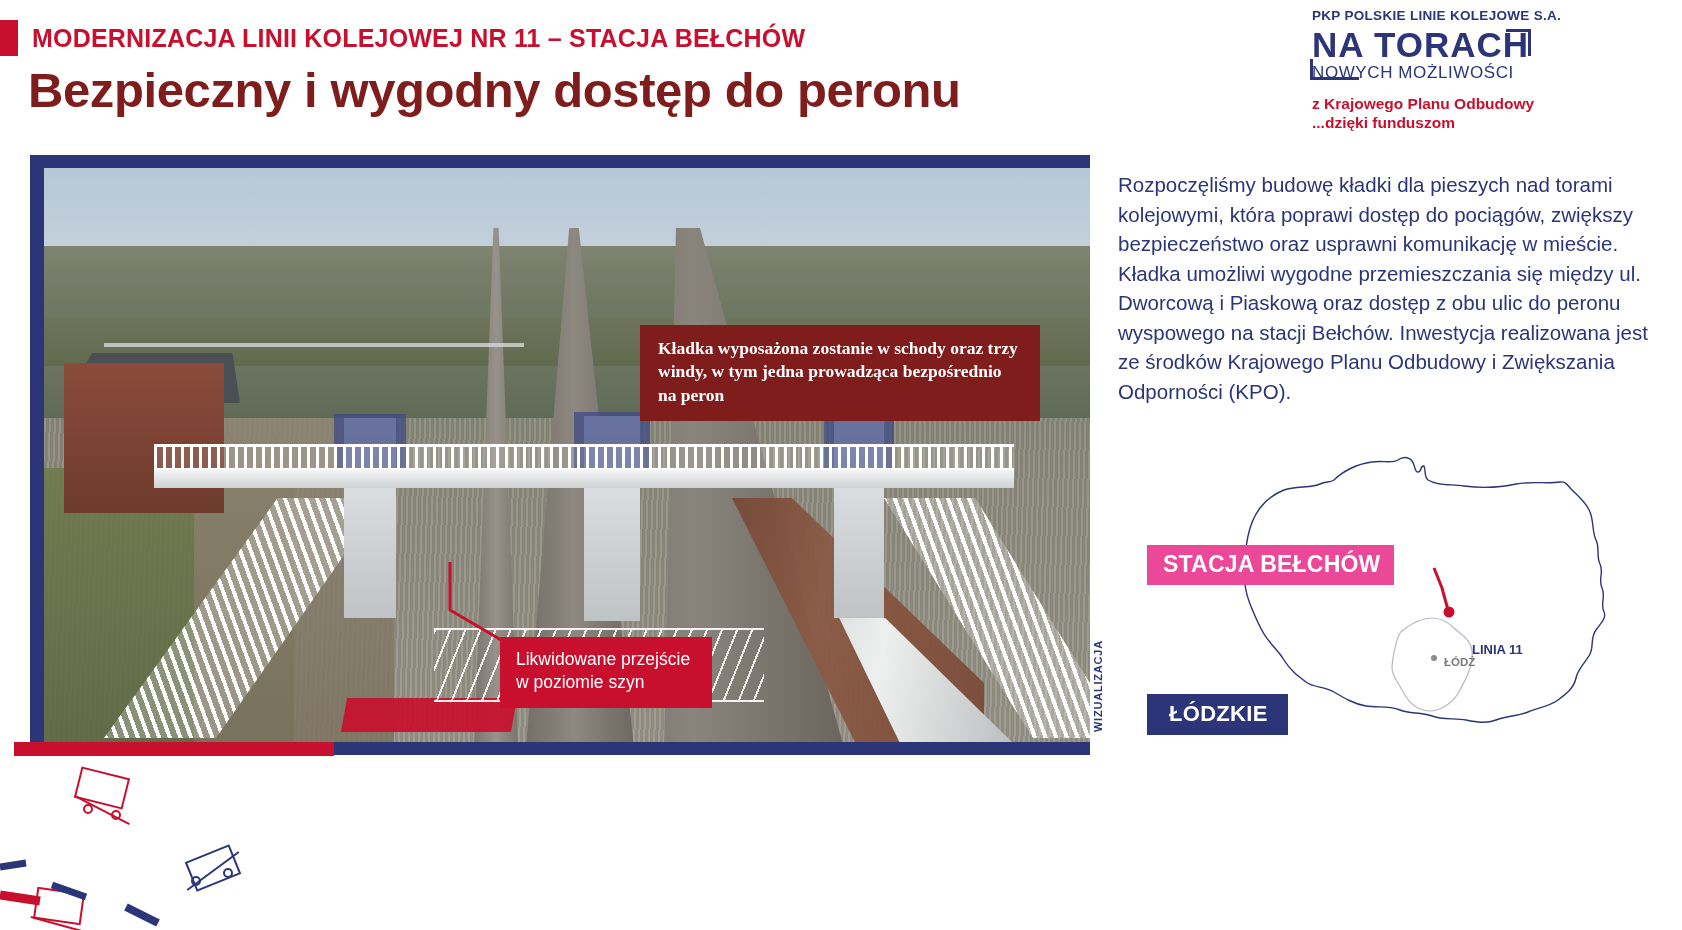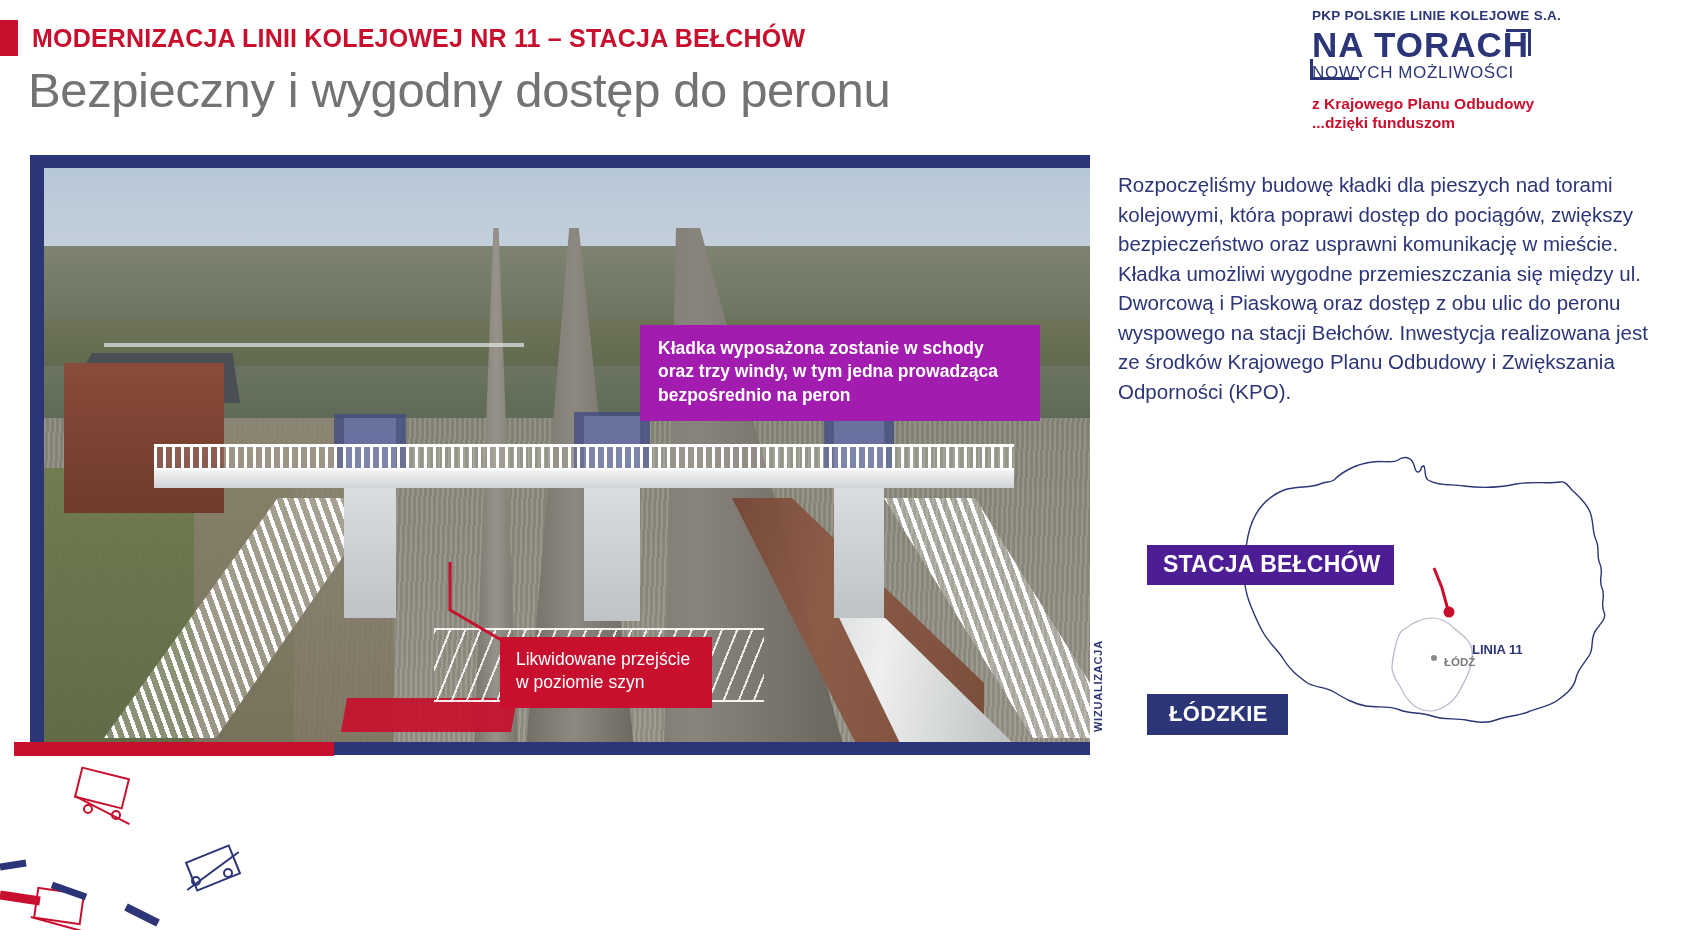--- a/index.html
+++ b/index.html
@@ -12,21 +12,21 @@
 
   
   .kicker-row{position:absolute;left:0;top:20px;display:flex;align-items:center;}
   .kicker-bar{width:18px;height:36px;background:#c8102e;}
   .kicker-text{
     margin-left:14px;font-size:25px;font-weight:bold;letter-spacing:.2px;
     color:#c8102e;white-space:nowrap;
   }
   .headline{
     position:absolute;left:28px;top:62px;
-    font-size:49px;font-weight:normal;color:#737373;white-space:nowrap;
+    font-size:49px;font-weight:bold;color:#7f1d1d;white-space:nowrap;
     letter-spacing:-.4px;
   }
 
   
   .brandblock{position:absolute;right:10px;top:8px;width:360px;text-align:left;}
   .brand-pkp{font-size:13.5px;font-weight:bold;color:#2c3577;letter-spacing:.3px;}
   .natorach-wrap{position:relative;margin-top:4px;display:inline-block;}
   .natorach{font-size:35px;font-weight:bold;color:#2c3577;letter-spacing:1px;line-height:1;}
   .nowych{font-size:17px;color:#2c3577;letter-spacing:.6px;line-height:1;margin-top:2px;}
   .corner-tr{position:absolute;right:-2px;top:2px;width:22px;height:24px;
@@ -101,22 +101,22 @@
     border-top:2px solid rgba(255,255,255,.9);border-bottom:2px solid rgba(255,255,255,.9);}
   .gantry{position:absolute;left:60px;top:175px;width:420px;height:4px;background:#d7dadb;opacity:.8;}
 
   
   .red-crossing{position:absolute;left:300px;top:530px;width:170px;height:34px;
     background:#c8102e;opacity:.92;transform:skewX(-10deg);}
 
   
   .callout-blue{
     position:absolute;left:640px;top:325px;width:400px;
-    background:#a21caf;color:#fff;padding:12px 16px 14px 18px;
-    font-size:17.5px;font-weight:bold;line-height:1.33;box-sizing:border-box;
+    background:#7f1d1d;color:#fff;padding:12px 16px 14px 18px;
+    font-size:17.5px;font-weight:bold;line-height:1.33;box-sizing:border-box;font-family:Liberation Serif, serif;
   }
   .callout-red{
     position:absolute;left:500px;top:637px;width:212px;
     background:#c8102e;color:#fff;padding:11px 14px 13px 16px;
     font-size:17.5px;line-height:1.33;box-sizing:border-box;
   }
   .leader{position:absolute;left:448px;top:560px;width:62px;height:86px;}
   .vizlabel{
     position:absolute;left:1092px;top:640px;
     font-size:11px;font-weight:bold;color:#2c3577;letter-spacing:.8px;
@@ -124,21 +124,21 @@
   }
 
   
   .body-text{
     position:absolute;left:1118px;top:170px;width:556px;
     font-size:20.5px;line-height:1.44;color:#2c3577;font-weight:normal;
   }
   .map-wrap{position:absolute;left:1120px;top:420px;width:560px;height:330px;}
   .map-svg{position:absolute;left:0;top:0;}
   .tag-station{
-    position:absolute;left:27px;top:125px;background:#4c1d95;color:#fff;
+    position:absolute;left:27px;top:125px;background:#ec4899;color:#fff;
     font-size:23px;font-weight:bold;padding:6px 14px 7px 16px;letter-spacing:.2px;
   }
   .tag-region{
     position:absolute;left:27px;top:274px;background:#2c3577;color:#fff;
     font-size:22px;font-weight:bold;padding:7px 20px 8px 22px;letter-spacing:.3px;
   }
   .linia-label{position:absolute;left:352px;top:222px;font-size:13px;font-weight:bold;color:#2c3577;}
   .lodz-label{position:absolute;left:324px;top:236px;font-size:11.5px;font-weight:bold;color:#7a7a7a;}
 
   

